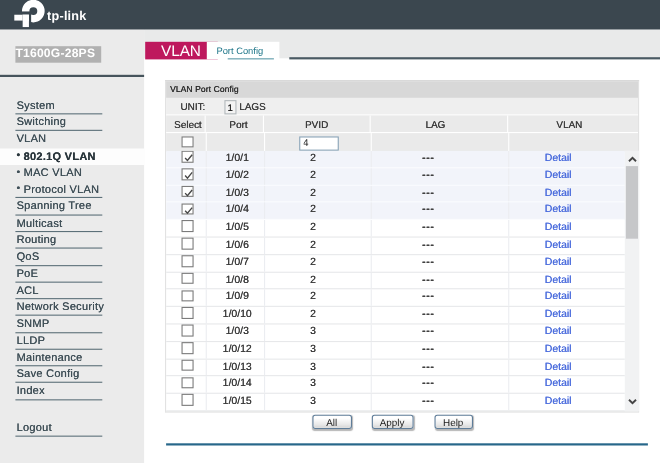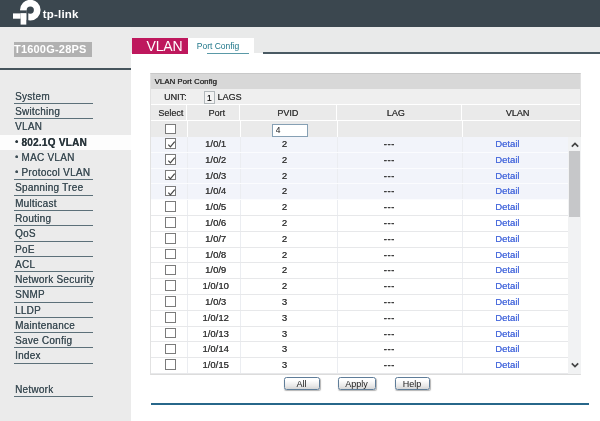--- a/index.html
+++ b/index.html
@@ -95,21 +95,21 @@
       <div class="mi u">QoS</div>
       <div class="mi u">PoE</div>
       <div class="mi u">ACL</div>
       <div class="mi u">Network Security</div>
       <div class="mi u">SNMP</div>
       <div class="mi u">LLDP</div>
       <div class="mi u">Maintenance</div>
       <div class="mi u">Save Config</div>
       <div class="mi u">Index</div>
       <div class="mi" style="height:18px"></div>
-      <div class="mi u">Network</div>
+      <div class="mi u">Logout</div>
     </div>
   </div>
 
   <div id="grayband"></div>
   <div id="tabs">
     <div class="tabA">VLAN Config</div>
     <div class="tabB"><a href="#" style="position:relative;left:-3px">Port Config</a></div>
     <div style="position:absolute;left:75.5px;top:15.5px;width:42px;height:1px;background:#5a99a7"></div>
   </div>
   <div id="tabline"></div>

